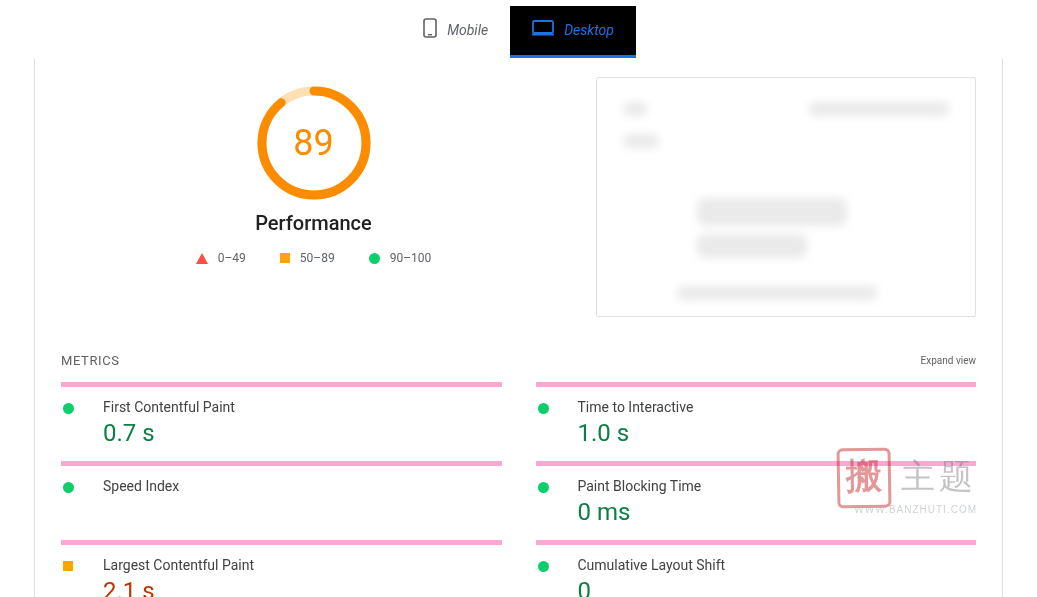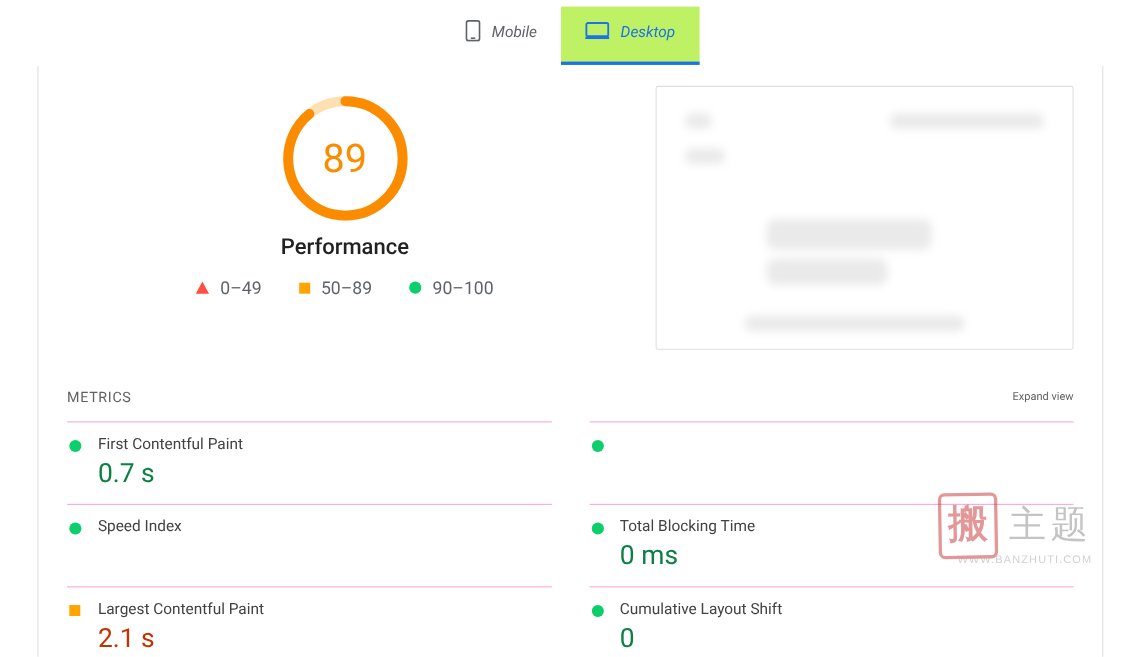--- a/index.html
+++ b/index.html
@@ -24,21 +24,21 @@
     align-items: center;
     gap: 10px;
     padding: 12px 22px 14px;
     font-size: 14px;
     color: #5f6368;
     cursor: pointer;
     border-bottom: 3px solid transparent;
   }
   .tab.active {
     color: #1a73e8;
-    background: #bef264;
+    background: #000000;
     border-bottom-color: #1a73e8;
   }
   .report-wrap {
     border: 1px solid #e0e0e0;
     margin: 0 34px 0 34px;
     border-top: none;
     padding-top: 8px;
   }
   .hero {
     display: flex;
@@ -80,21 +80,21 @@
     color: #5f6368;
     text-align: center;
     line-height: 1.6;
     max-width: 420px;
   }
   .perf-desc a { color: #1a73e8; text-decoration: none; cursor: pointer; }
   .legend {
     display: flex;
     gap: 34px;
     margin-top: 16px;
-    font-size: 16px;
+    font-size: 12px;
     color: #5f6368;
     align-items: center;
   }
   .legend-item { display: flex; align-items: center; gap: 10px; }
   .tri {
     width: 0; height: 0;
     border-left: 6px solid transparent;
     border-right: 6px solid transparent;
     border-bottom: 11px solid #ff4e42;
   }
@@ -132,39 +132,39 @@
     color: #616161;
     cursor: pointer;
   }
   .metric-grid {
     display: grid;
     grid-template-columns: 1fr 1fr;
     column-gap: 34px;
     padding: 0 26px;
   }
   .metric {
-    border-top: 1px solid #f9a8d4;
+    border-top: 5px solid #f9a8d4;
     padding: 12px 2px 14px 2px;
     display: flex;
-    gap: 12px;
+    gap: 26px;
   }
   .metric .icon {
     flex: 0 0 14px;
     padding-top: 4px;
   }
   .dot-g { width: 11px; height: 11px; border-radius: 50%; background: #0cce6b; }
   .dot-o { width: 10px; height: 10px; background: #ffa400; }
   .metric-body { flex: 1; }
   .metric-name { font-size: 14px; color: #424242; }
   .metric-value { font-size: 24px; margin-top: 4px; }
   .val-green { color: #0b8043; }
   .val-orange { color: #c33300; }
   .wm {
     position: absolute;
-    right: 44px;
+    right: 60px;
     top: 448px;
     font-size: 36px;
     font-family: "Songti SC", SimSun, serif;
     color: #c4282a;
     opacity: 0.48;
     pointer-events: none;
     white-space: nowrap;
   }
   .wm .stamp {
     display:inline-block;
@@ -252,35 +252,39 @@
         </div>
         <div class="metric-body">
           <div class="metric-name">First Contentful Paint</div>
           <div class="metric-value val-green">0.7 s</div>
         </div>
       </div>
       <div class="metric">
         <div class="icon">
           <div class="dot-g"></div>
         </div>
+        <div class="metric-body">
+          <div class="metric-name">Time to Interactive</div>
+          <div class="metric-value val-green">1.0 s</div>
+        </div>
       </div>
       <div class="metric">
         <div class="icon">
           <div class="dot-g"></div>
         </div>
         <div class="metric-body">
           <div class="metric-name">Speed Index</div>
         </div>
       </div>
       <div class="metric">
         <div class="icon">
           <div class="dot-g"></div>
         </div>
         <div class="metric-body">
-          <div class="metric-name">Total Blocking Time</div>
+          <div class="metric-name">Paint Blocking Time</div>
           <div class="metric-value val-green">0 ms</div>
         </div>
       </div>
       <div class="metric">
         <div class="icon">
           <div class="dot-o"></div>
         </div>
         <div class="metric-body">
           <div class="metric-name">Largest Contentful Paint</div>
           <div class="metric-value val-orange">2.1 s</div>

